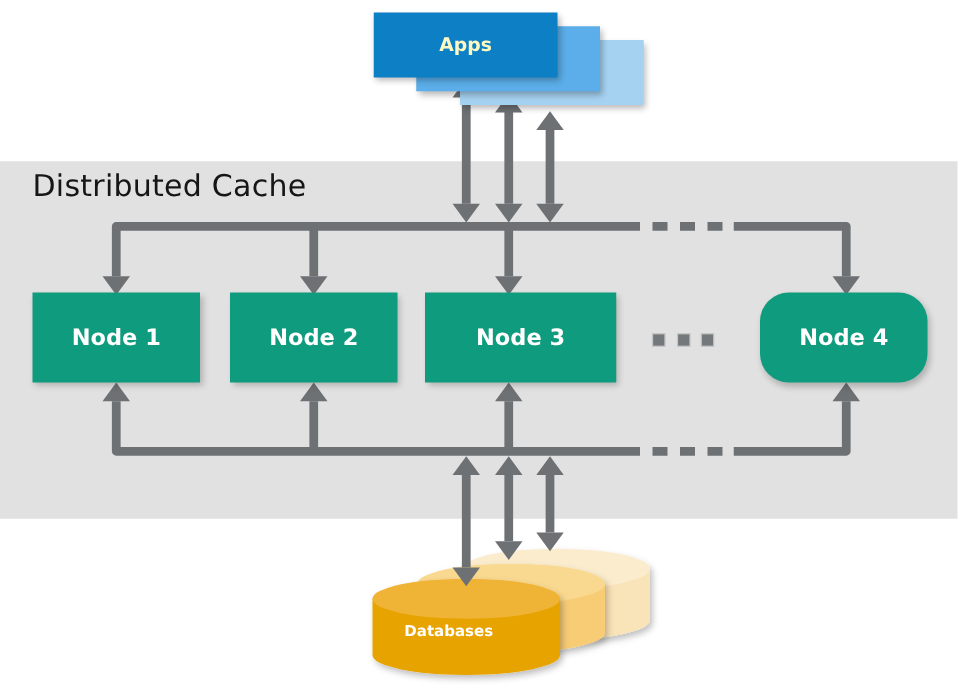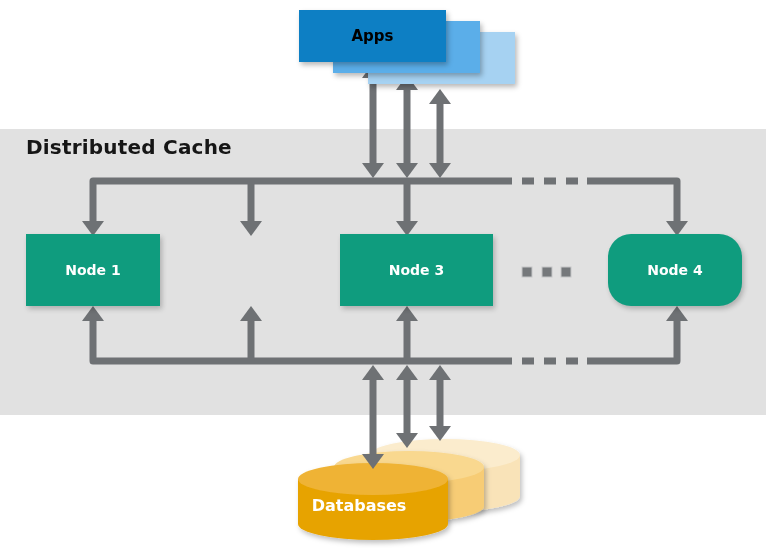--- a/index.html
+++ b/index.html
@@ -8,44 +8,44 @@
     font-family:"DejaVu Sans","Liberation Sans",sans-serif;overflow:hidden;
   }
   .band{
     position:absolute;left:0;top:129px;width:766px;height:286px;
     background:#e1e1e1;z-index:0;
   }
   .arrow-layer{position:absolute;left:0;top:0;z-index:1;}
   .html-layer{position:absolute;left:0;top:0;width:776px;height:548px;z-index:2;pointer-events:none;}
   .title{
     position:absolute;left:26px;top:135px;
-    font-size:20px;font-weight:700;color:#161616;letter-spacing:.2px;text-align:right;
+    font-size:24px;font-weight:400;color:#161616;letter-spacing:.2px;text-align:right;
   }
   .appbox{
     position:absolute;width:147px;height:52px;
     box-shadow:2px 3px 5px rgba(0,0,0,.28);
   }
   .app-back{left:368px;top:32px;background:#a6d2f2;}
   .app-mid{left:333px;top:21px;background:#5baee9;}
   .app-front{
     left:299px;top:10px;background:#0d7fc4;
     display:flex;align-items:center;justify-content:center;
-    color:#000000;font-size:15px;font-weight:700;
+    color:#fef9c3;font-size:15px;font-weight:700;
   }
   .node{
     position:absolute;top:234px;width:134px;height:72px;background:#0f9c7e;
     display:flex;align-items:center;justify-content:center;
-    color:#ffffff;font-size:14px;font-weight:700;
+    color:#ffffff;font-size:18px;font-weight:700;
     box-shadow:2px 3px 5px rgba(0,0,0,.22);
   }
   .node1{left:26px;} .node2{left:184px;} .node3{left:340px;width:153px;} .node4{left:608px;border-radius:23px;}
   .dblabel{
     position:absolute;left:298px;top:494px;width:122px;height:22px;
     display:flex;align-items:center;justify-content:center;
-    color:#ffffff;font-size:16px;font-weight:700;
+    color:#ffffff;font-size:12px;font-weight:700;
   }
 </style>
 </head>
 <body>
 
 <div class="canvas">
 
   <div class="band"></div>
 
   <svg class="arrow-layer" width="776" height="548" viewBox="0 0 776 548">
@@ -140,20 +140,23 @@
 
     <div class="appbox app-back"></div>
     <div class="appbox app-mid"></div>
     <div class="appbox app-front">
       <span>Apps</span>
     </div>
 
     <div class="node node1">
       <span>Node 1</span>
     </div>
+    <div class="node node2">
+      <span>Node 2</span>
+    </div>
     <div class="node node3">
       <span>Node 3</span>
     </div>
     <div class="node node4">
       <span>Node 4</span>
     </div>
 
     <div class="dblabel">Databases</div>
   </div>
 

